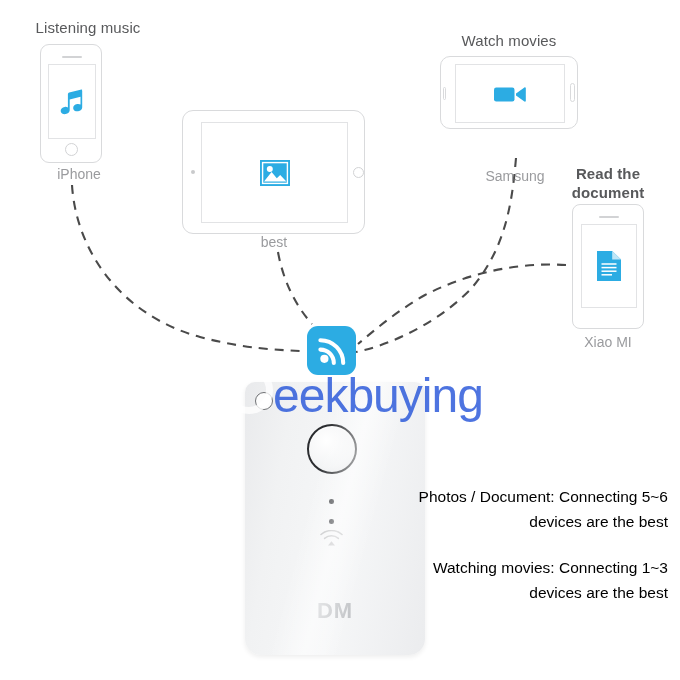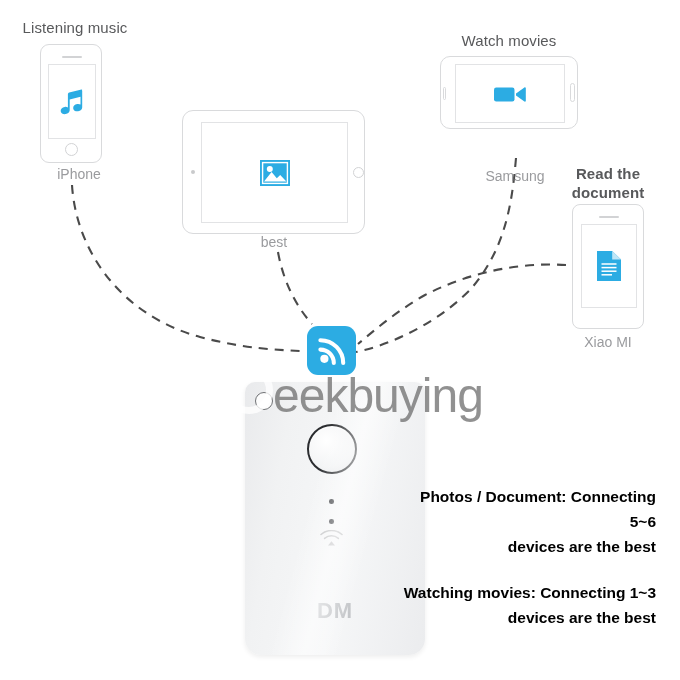--- a/index.html
+++ b/index.html
@@ -105,53 +105,53 @@
     pointer-events:none;
   }
 
   
   #watermark{
     position:absolute;left:225px;top:360px;width:250px;height:70px;
     pointer-events:none;user-select:none;
   }
   #watermark .wm-text{
     position:absolute;left:48px;top:8px;
-    font-size:48px;color:#737373;opacity:.78;
+    font-size:48px;color:#1d4ed8;opacity:.78;
     font-family:"Liberation Sans", sans-serif;letter-spacing:-1px;
   }
   #watermark .wm-ring{
     position:absolute;left:0px;top:6px;width:48px;height:48px;border-radius:50%;
     border:7px solid #ffffff;opacity:.78;box-sizing:border-box;
   }
 
   
   #infoblock{
     position:absolute;left:396px;top:484px;width:272px;
     text-align:right;color:#000000;font-size:15.5px;line-height:25px;
   }
-  #infoblock .para{margin:0 12px 21px 0;font-weight:bold;}
+  #infoblock .para{margin:0 0 21px 0;}
   #infoblock .para:last-child{margin-bottom:0;}
 
   svg.lines{position:absolute;left:0;top:0;width:680px;height:680px;pointer-events:none;}
 </style>
 </head>
 <body>
 
 <div class="stage">
 
   <svg class="lines" viewBox="0 0 680 680">
     <g fill="none" stroke="#4a4a4a" stroke-width="2.1" stroke-dasharray="9,7" stroke-linecap="butt">
       <path d="M72,185 C76,250 120,315 200,337 C245,349 280,350 300,351"></path>
       <path d="M278,252 C283,280 295,305 312,324"></path>
       <path d="M516,158 C512,205 505,250 470,290 C430,330 378,348 356,352"></path>
       <path d="M566,265 C520,262 470,272 425,295 C395,312 370,334 358,344"></path>
     </g>
   </svg>
 
-  <div class="abs activity-label" style="left:3px;top:18px;width:144px;">Listening music</div>
+  <div class="abs activity-label" style="left:16px;top:18px;width:144px;">Listening music</div>
 
   <div class="dev-body" id="iphone">
     <div class="speaker"></div>
     <div class="dev-screen">
       <svg width="34" height="34" viewBox="0 0 34 34">
         <path fill="#2CACE3" d="M27.5 4.2 14.2 7.6c-.8.2-1.3.9-1.3 1.7v13.1c-.9-.5-2-.7-3.2-.5-2.5.4-4.3 2.3-4 4.3.3 2 2.5 3.3 5 2.9 2.3-.4 4-2 4-3.8V14.5l10.8-2.8v7.9c-.9-.5-2.1-.7-3.3-.5-2.5.4-4.3 2.3-4 4.3.3 2 2.5 3.3 5 2.9 2.3-.3 4-2 4-3.8V5.9c0-1.1-1-2-2.2-1.7z"></path>
       </svg>
     </div>
     <div class="home-circle"></div>
   </div>

